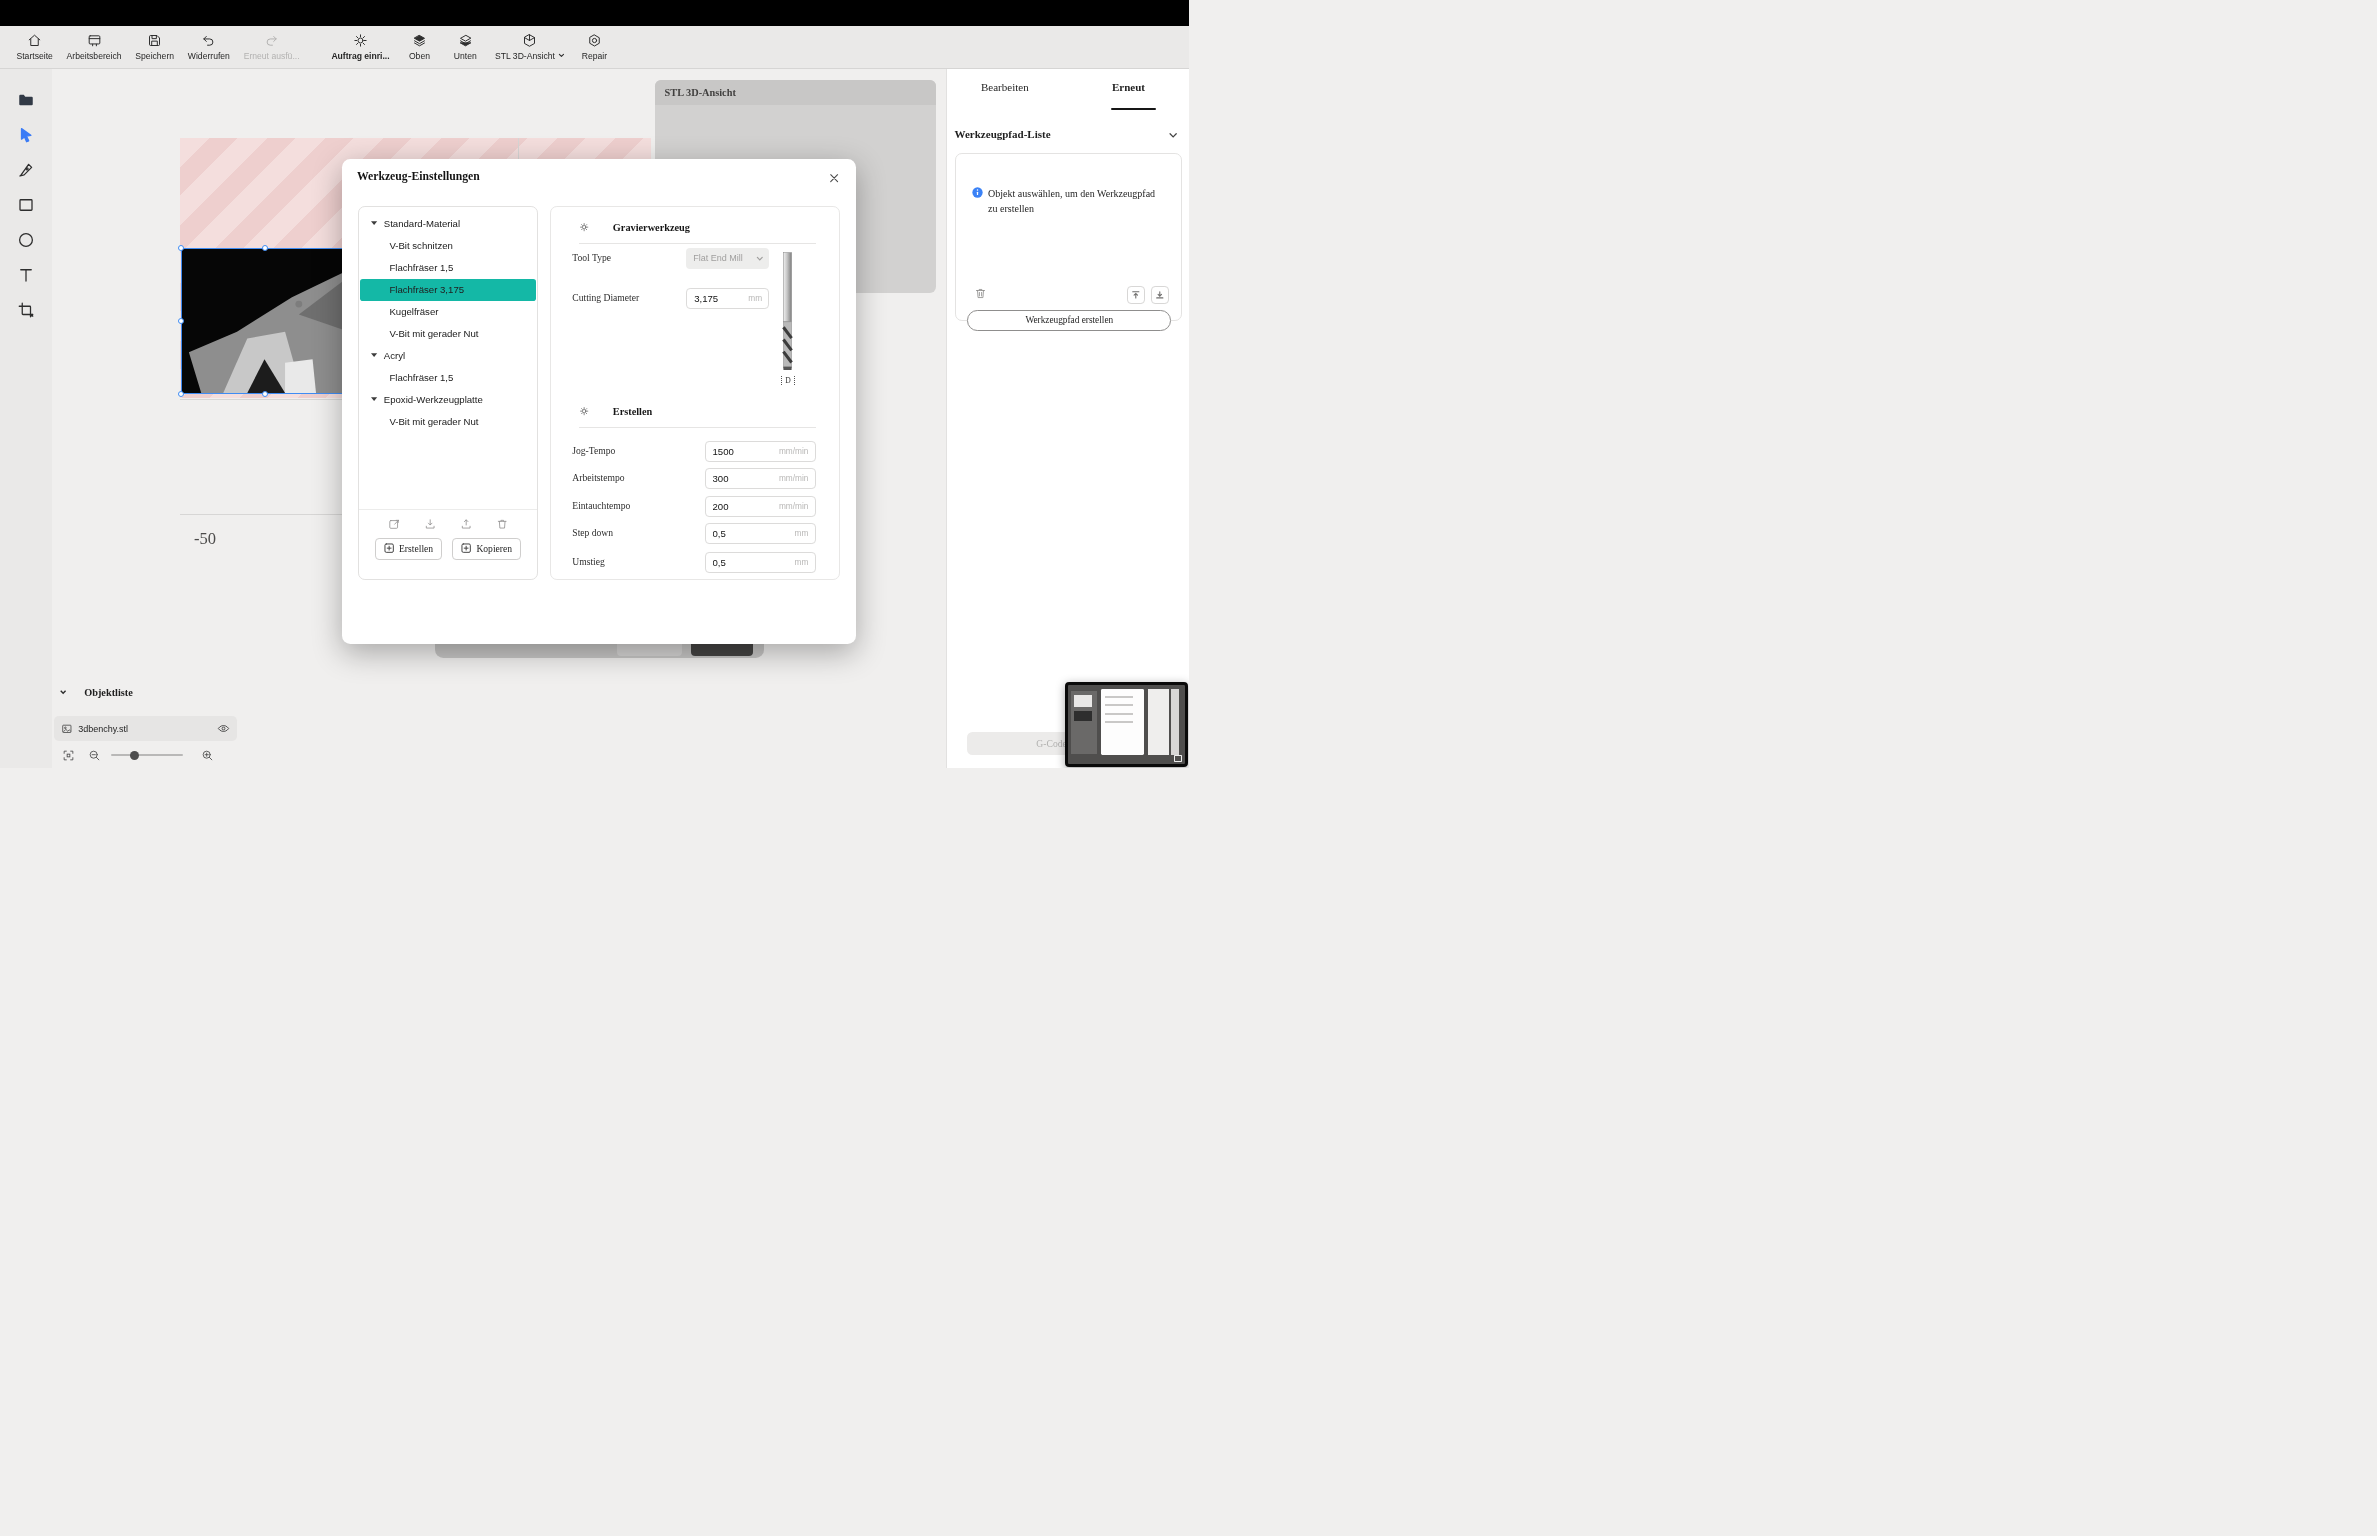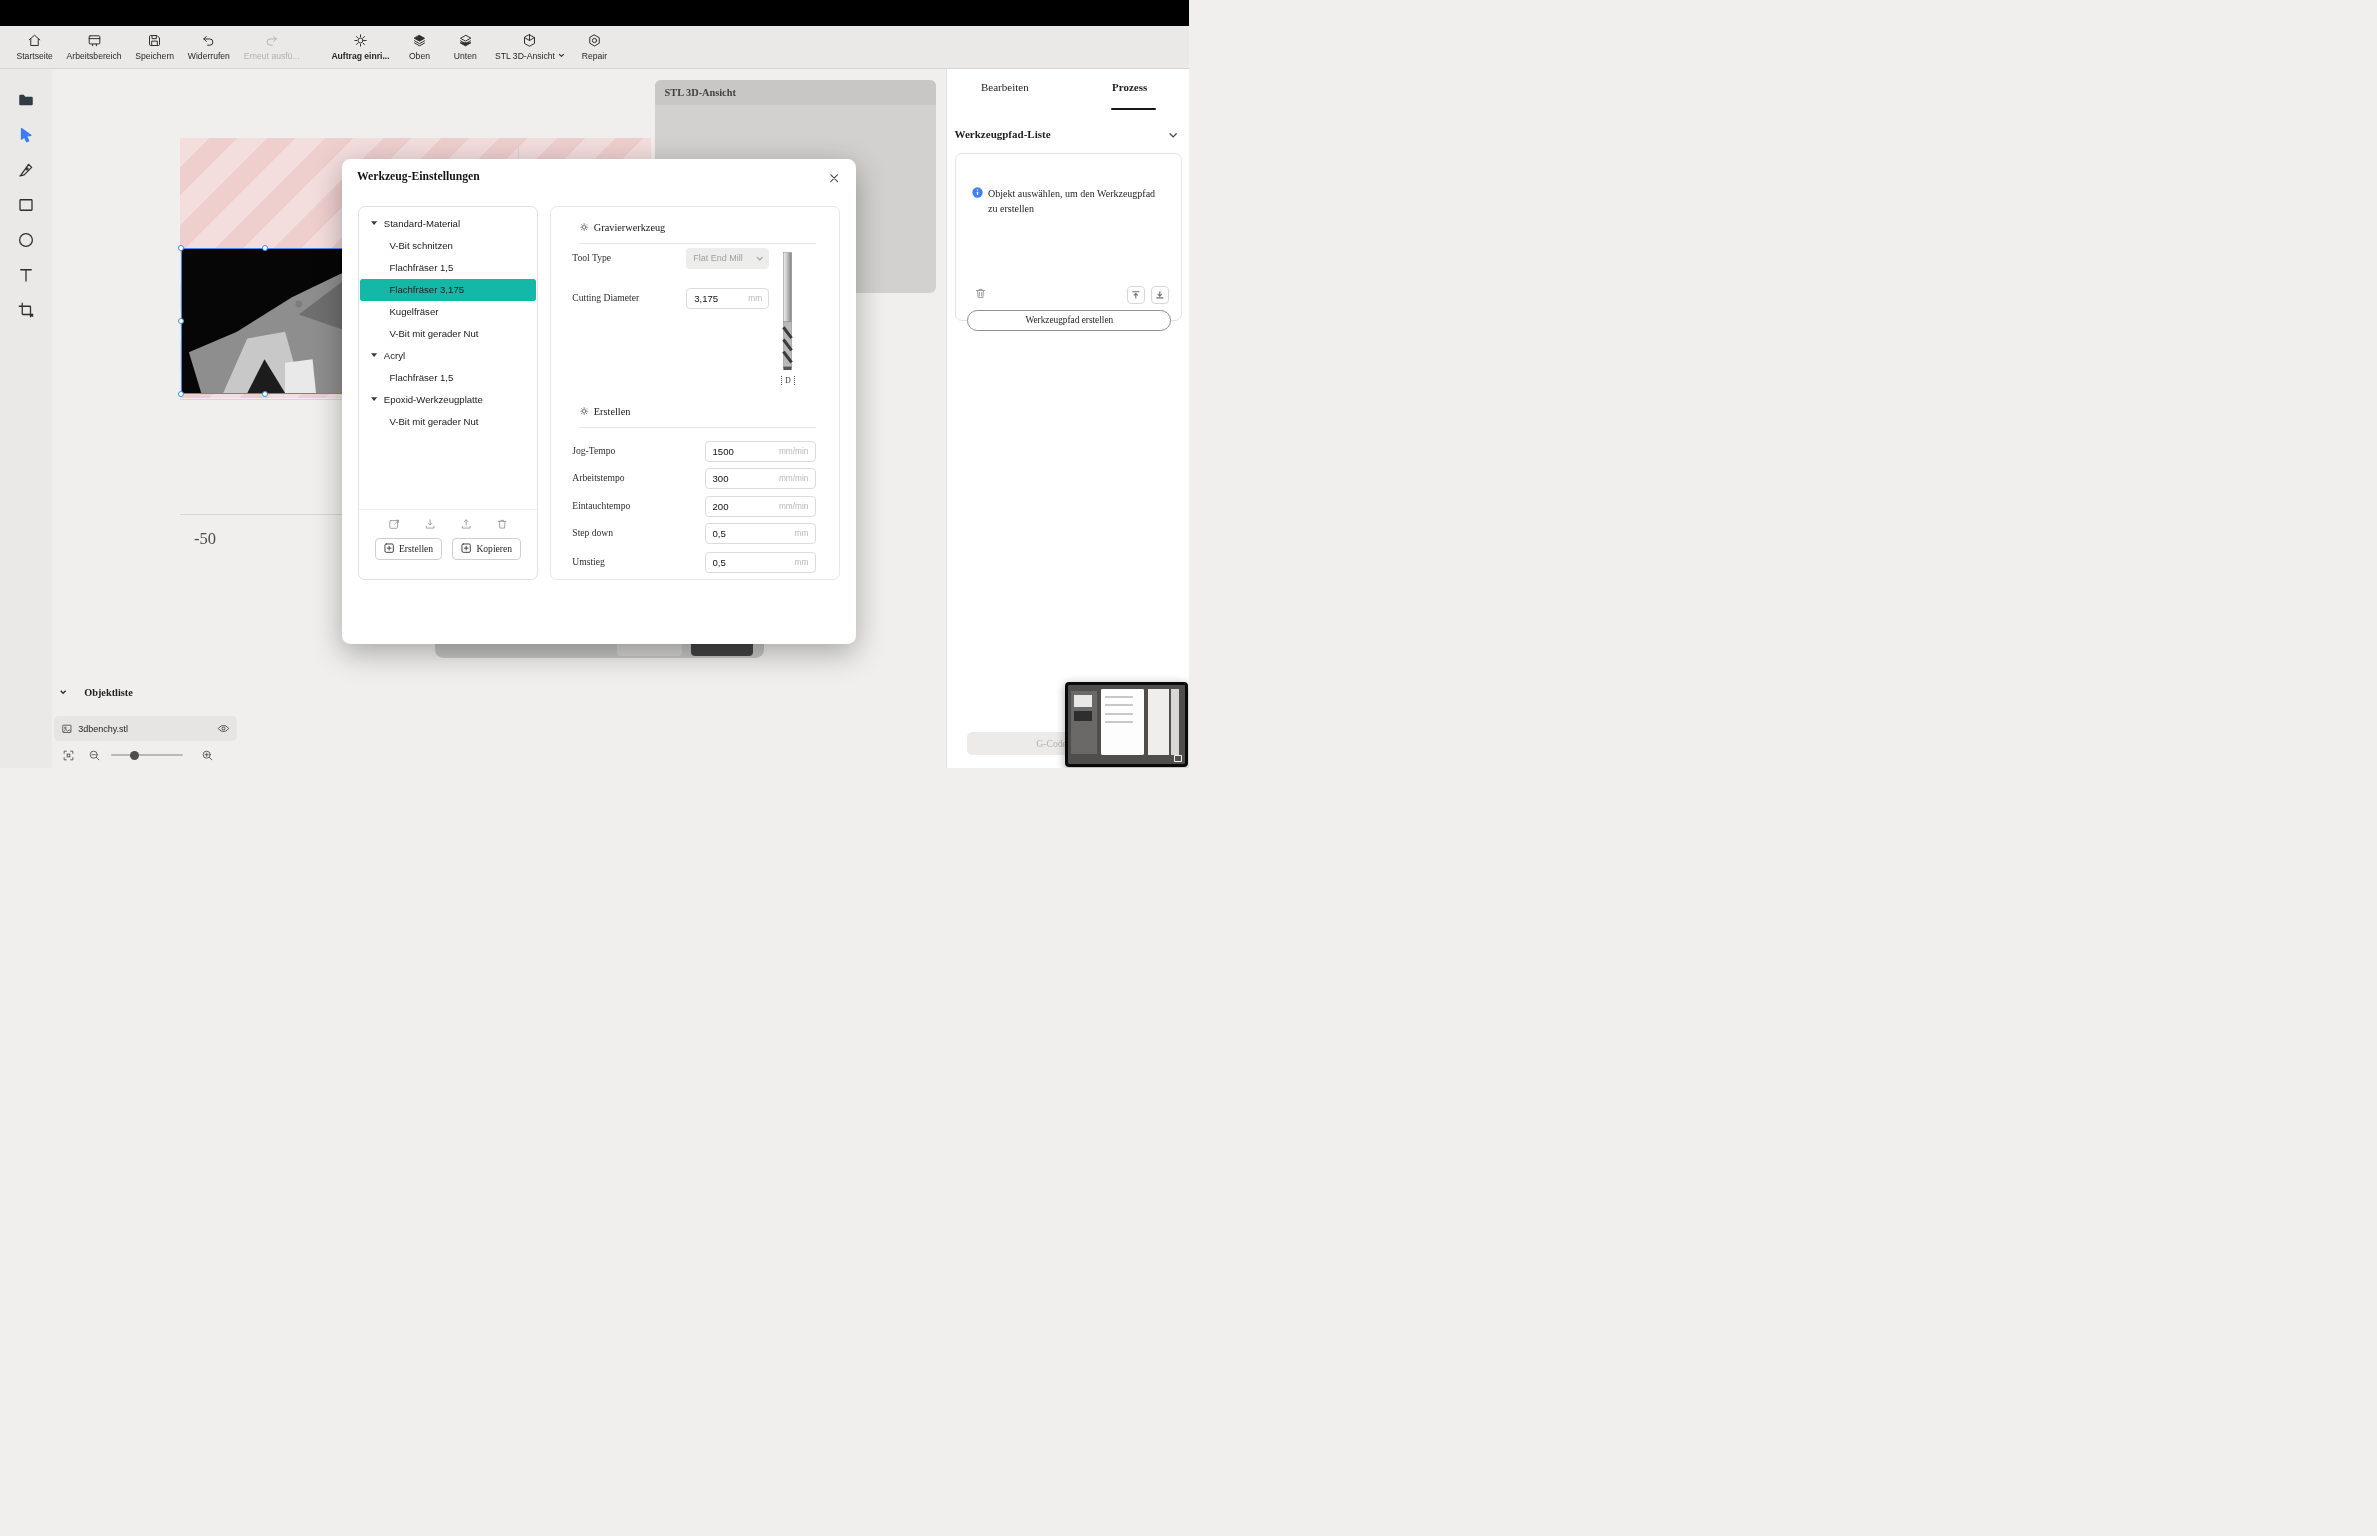--- a/index.html
+++ b/index.html
@@ -98,21 +98,21 @@
   .trow.selected{background:#14b8a6;}
   #treefoot{position:absolute;left:0;right:0;bottom:0;height:69px;border-top:0.7px solid #ececeb;}
   #treeicons{display:flex;justify-content:space-evenly;align-items:center;margin-top:8.3px;padding:0 5.5px;}
   #treeicons svg{width:12.4px;height:12.4px;stroke:#8c8b8a;fill:none;stroke-width:1.5;stroke-linecap:round;stroke-linejoin:round;}
   #treebtns{display:flex;justify-content:center;gap:9.6px;margin-top:6.9px;}
   .mbtn{height:22px;padding:0 8.3px;display:flex;align-items:center;gap:4.8px;border:0.7px solid #cfcecd;border-radius:4.1px;
         background:#fff;font-size:9.6px;box-sizing:border-box;}
   .mbtn svg{width:10.3px;height:10.3px;stroke:#3f3f3f;fill:none;stroke-width:1.5;stroke-linecap:round;}
 
   #propbox{position:absolute;left:208px;top:47px;width:290px;height:374px;border:0.7px solid #e8e7e6;border-radius:6.9px;box-sizing:border-box;}
-  .sechdr{position:absolute;left:27.5px;display:flex;align-items:center;gap:5px;font-size:10.3px;font-weight:400;color:#171717;}
+  .sechdr{position:absolute;left:27.5px;display:flex;align-items:center;gap:24px;font-size:10.3px;font-weight:700;color:#171717;}
   .sechdr svg{width:10.3px;height:10.3px;stroke:#555;fill:none;stroke-width:1.6;stroke-linecap:round;}
   .sechr{position:absolute;left:27.5px;right:23.4px;border-top:0.7px solid #e6e5e4;}
   .flabel{font-size:9.6px;color:#2e2e2e;line-height:20.6px;}
   .prow{position:absolute;left:21.3px;right:23.4px;height:20.6px;}
   .pinput{position:absolute;right:0;top:0;width:111px;height:20.6px;border:0.7px solid #dcdbda;border-radius:4.1px;
           box-sizing:border-box;background:#fff;}
   .pinput input{border:none;outline:none;background:transparent;font-family:"Liberation Sans",sans-serif;
                 font-size:9.6px;color:#121212;width:62px;height:19px;padding:0 0 0 6.9px;}
   .unit{position:absolute;right:6.2px;top:0;line-height:19px;font-size:8.3px;color:#b8b7b6;font-family:"Liberation Sans",sans-serif;}
   #tooltype{position:absolute;left:114px;top:0;width:83px;height:20.6px;background:#ededec;border-radius:4.1px;
@@ -353,21 +353,21 @@
   <span class="zicon" style="left:149px;">
     <svg viewBox="0 0 24 24">
         <circle cx="10.5" cy="10.5" r="6.5"></circle>
         <path d="M15.5 15.5 20 20M7.5 10.5h6M10.5 7.5v6"></path>
       </svg>
     </span>
 </div>
 
 <div id="rpanel">
   <span class="rtab serif" style="left:22px;margin-left:12px;">Bearbeiten</span>
-  <span class="rtab serif" style="left:165px;font-weight:bold;">Prozess</span>
+  <span class="rtab serif" style="left:165px;font-weight:bold;">Erneut</span>
   <div id="tab-underline"></div>
 
   <div id="tp-title" class="serif">Werkzeugpfad-Liste</div>
   <span id="tp-chevron">
     <svg viewBox="0 0 15 15">
         <path d="M3 5.5 7.5 10 12 5.5"></path>
       </svg>
     </span>
 
   <div id="tp-box">

